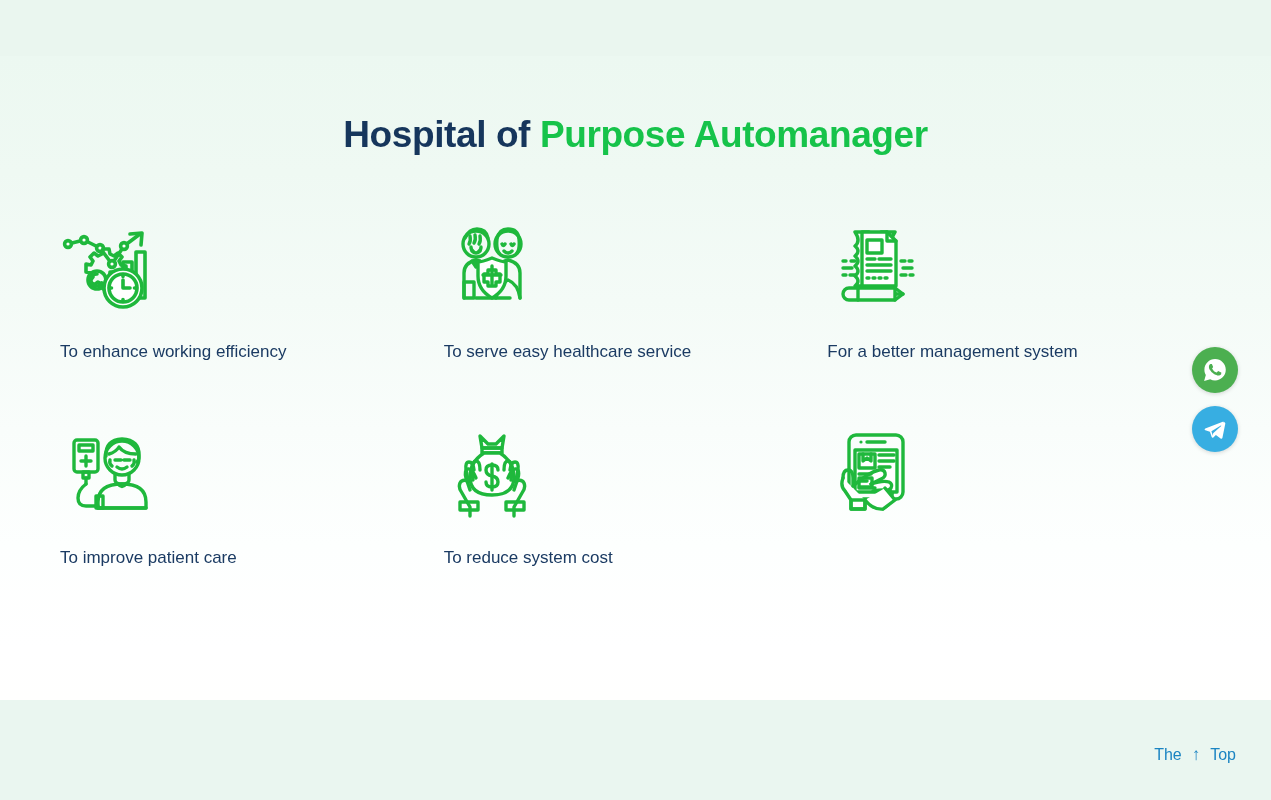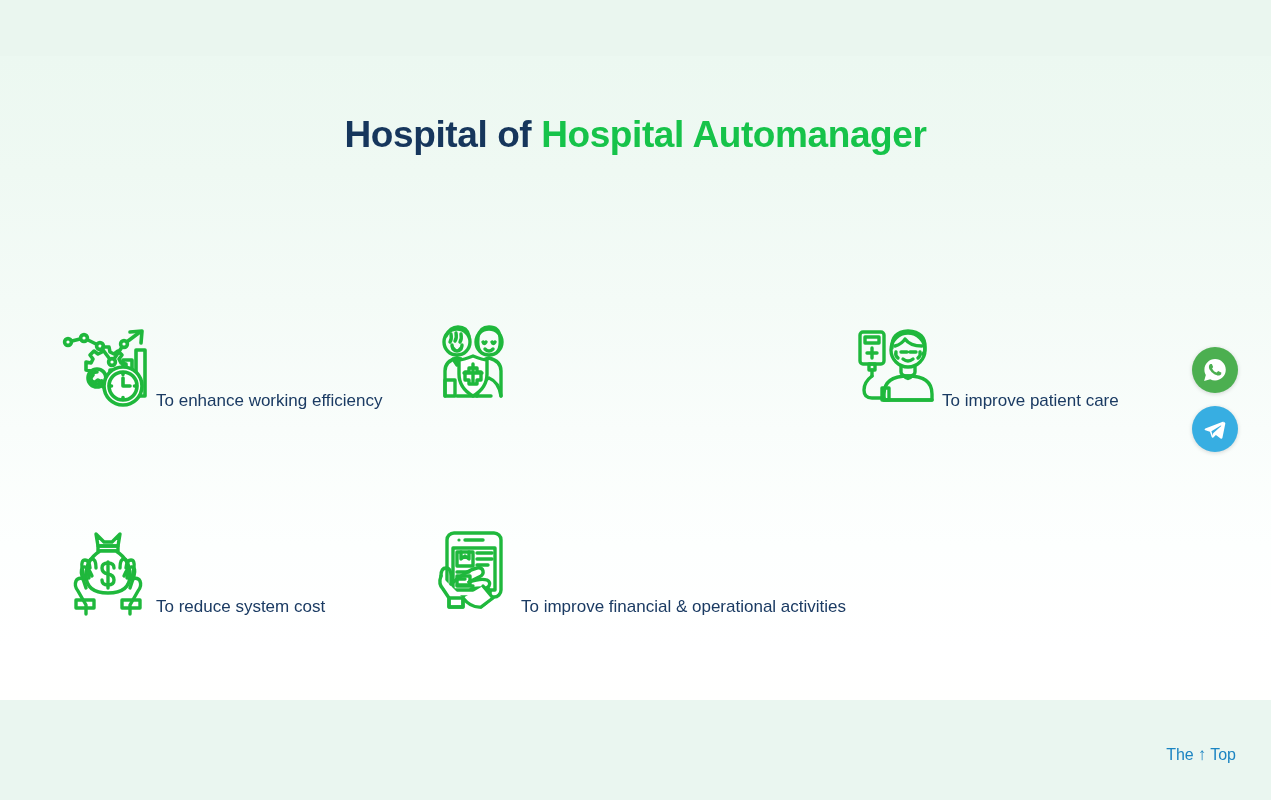--- a/index.html
+++ b/index.html
@@ -51,22 +51,22 @@
   .purpose-grid {
     position: absolute;
     top: 150px; left: 60px;
     width: 1151px;
     display: grid;
     grid-template-columns: repeat(3, 1fr);
     grid-template-rows: 206px 206px;
   }
   .purpose-item {
     display: flex;
-    flex-direction: row;
-    align-items: flex-end;
+    flex-direction: column;
+    align-items: flex-start;
     justify-content: flex-start;
     padding-top: 12px;
   }
   .purpose-icon {
     width: 96px; height: 96px;
     display: flex; align-items: center; justify-content: center;
   }
   .purpose-icon svg { display: block; }
   .purpose-label {
     margin-top: 27px;
@@ -88,39 +88,39 @@
 
   
   .back-to-top {
     position: absolute;
     top: 746px; right: 35px;
     font-size: 16px;
     color: #1b84c2;
     cursor: pointer;
     white-space: nowrap;
     display: flex;
-    gap: 4px;
+    gap: 10px;
   }
   .back-to-top .arrow-up {
     font-size: 17px;
     line-height: 1;
     color: #1b84c2;
   }
 </style>
 </head>
 <body>
 
 <div id="page">
 
   <div class="top-band"></div>
 
   <div class="purpose-section">
 
     <h1 class="section-title">
-      <span class="title-dark">Hospital of </span><span class="title-green">Hospital Automanager</span>
+      <span class="title-dark">Hospital of </span><span class="title-green">Purpose Automanager</span>
     </h1>
 
     <div class="purpose-grid">
 
       <div class="purpose-item">
         <div class="purpose-icon">
           <svg width="92" height="92" viewBox="0 0 92 92" fill="none" stroke="#1fb83c" stroke-width="3.6" stroke-linecap="round" stroke-linejoin="round">
 
             <polyline points="6,24 22,20 38,28 50,44 62,26 78,14"></polyline>
             <polyline points="68,14 80,13 79,25" fill="none"></polyline>
@@ -168,22 +168,45 @@
 
             <path d="M74 78 v-25 q0 -10 -12 -13 q-12 3 -12 13"></path>
             <path d="M50 78 q2 -14 12 -18 q10 4 12 18"></path>
 
             <path d="M46 38 q10 4 14 4 v14 q0 14 -14 22 q-14 -8 -14 -22 v-14 q4 0 14 -4 z" fill="#ffffff"></path>
             <path d="M46 46 v18 M37 55 h18"></path>
             <path d="M42 50 h8 v4 h4 v8 h-4 v4 h-8 v-4 h-4 v-8 h4 z"></path>
             <path d="M30 78 h34"></path>
           </svg>
         </div>
-      </div>
-
+        <div class="purpose-label">To serve easy healthcare service</div>
+      </div>
+
+      <div class="purpose-item">
+        <div class="purpose-icon">
+          <svg width="92" height="92" viewBox="0 0 92 92" fill="none" stroke="#1fb83c" stroke-width="3.4" stroke-linecap="round" stroke-linejoin="round">
+
+            <path d="M26 12 h14 v54 h-14 q6 -5 0 -10 q6 -5 0 -10 q6 -5 0 -10 q6 -5 0 -10 q6 -5 0 -14 z"></path>
+            <path d="M66 12 h-14 v54 h14 q-6 -5 0 -10 q-6 -5 0 -10 q-6 -5 0 -10 q-6 -5 0 -10 q-6 -5 0 -14 z"></path>
+
+            <path d="M33 12 h25 l9 9 v45 h-34 z" fill="#ffffff"></path>
+            <path d="M58 12 v9 h9"></path>
+            <rect x="38" y="20" width="15" height="13"></rect>
+            <path d="M38 39 h8 M50 39 h12 M38 45 h24 M38 51 h24"></path>
+            <path d="M38 58 h2 M44 58 h2 M50 58 h2 M56 58 h2"></path>
+
+            <path d="M14 41 h3 M22 41 h4 M14 48 h9 M14 55 h3 M21 55 h5"></path>
+            <path d="M72 41 h4 M80 41 h3 M74 48 h9 M72 55 h5 M81 55 h3"></path>
+
+            <path d="M20 68 h46 l8 6 -8 6 h-46 a6 6 0 0 1 0 -12 z"></path>
+            <path d="M29 68 v12 M66 68 v12 M66 74 h8"></path>
+          </svg>
+        </div>
+        <div class="purpose-label">For a better management system</div>
+      </div>
 
       <div class="purpose-item">
         <div class="purpose-icon">
           <svg width="92" height="92" viewBox="0 0 92 92" fill="none" stroke="#1fb83c" stroke-width="3.4" stroke-linecap="round" stroke-linejoin="round">
 
             <rect x="12" y="14" width="24" height="32" rx="3"></rect>
             <rect x="17" y="19" width="14" height="6"></rect>
             <path d="M24 30 v10 M19 35 h10"></path>
 
             <path d="M21 46 h6 v6 h-6 z"></path>
@@ -253,21 +276,20 @@
             <path d="M14 52 q-3 8 2 13 l6 9 v9 h14 v-9" fill="#ffffff"></path>
             <path d="M14 52 q0 -8 5 -8 q5 0 5 8 v8"></path>
             <path d="M24 60 q16 -14 26 -16 q5 -1 6 3 q1 4 -4 6 l-10 5"></path>
             <path d="M42 58 q12 -4 18 -2 q4 2 2 6 q-2 3 -7 3"></path>
             <path d="M44 65 q12 -2 17 0 q4 2 1 6 q-2 3 -7 3"></path>
             <path d="M45 72 q10 0 14 2 q3 2 0 5 l-5 4"></path>
             <path d="M36 74 q8 10 18 9 l12 -9 -10 -12" fill="#ffffff"></path>
             <path d="M22 74 h14 v9 h-14 z"></path>
           </svg>
         </div>
-        <div class="purpose-label">To improve financial &amp; operational activities</div>
       </div>
 
     </div>
   </div>
 
   <div class="footer-band"></div>
 
   <div class="social-btn whatsapp-btn">
     <svg width="30" height="30" viewBox="0 0 32 32">
       <path fill="#ffffff" d="M16.1 4.3c-6.3 0-11.4 5.1-11.4 11.4 0 2 .5 3.9 1.5 5.6L4.4 27.6l6.5-1.7c1.6.9 3.4 1.3 5.2 1.3 6.3 0 11.4-5.1 11.4-11.4S22.4 4.3 16.1 4.3zm6.6 16c-.3.8-1.6 1.5-2.2 1.6-.6.1-1.3.1-2.1-.1-.5-.2-1.1-.4-1.9-.7-3.3-1.4-5.5-4.7-5.6-4.9-.2-.2-1.4-1.8-1.4-3.5s.9-2.5 1.2-2.8c.3-.3.7-.4.9-.4h.6c.2 0 .5-.1.7.6l1 2.4c.1.2.1.4 0 .6l-.4.6-.4.4c-.1.1-.3.3-.1.6.2.3.8 1.4 1.8 2.3 1.3 1.1 2.3 1.5 2.6 1.6.3.1.5.1.7-.1l1-1.2c.2-.3.4-.2.7-.1l2.3 1.1c.3.2.5.2.6.4.1.1.1.7-.2 1.6z"></path>

